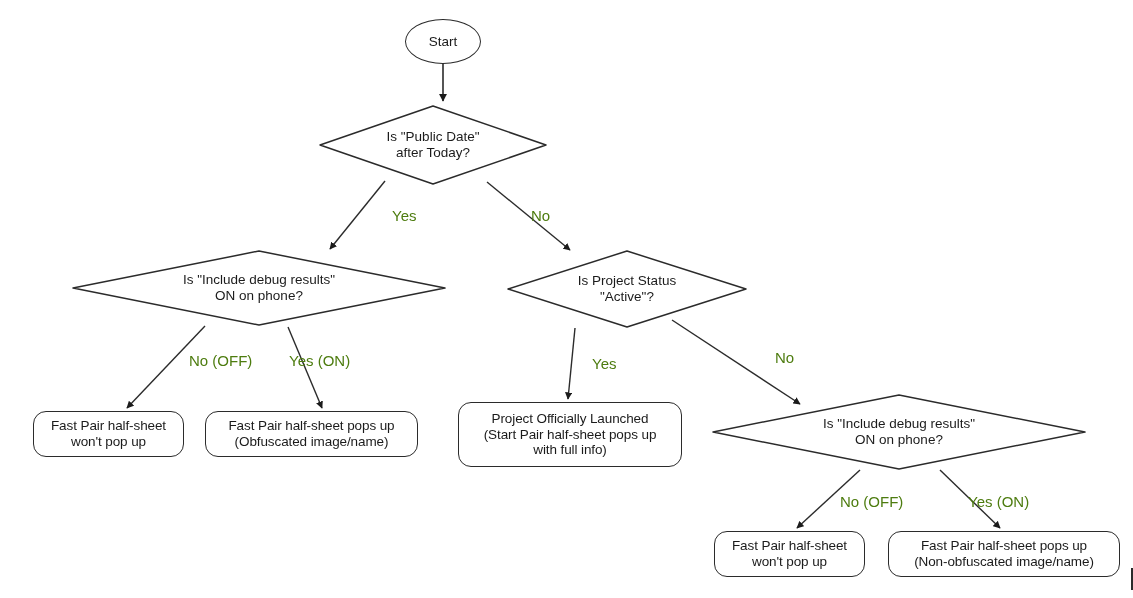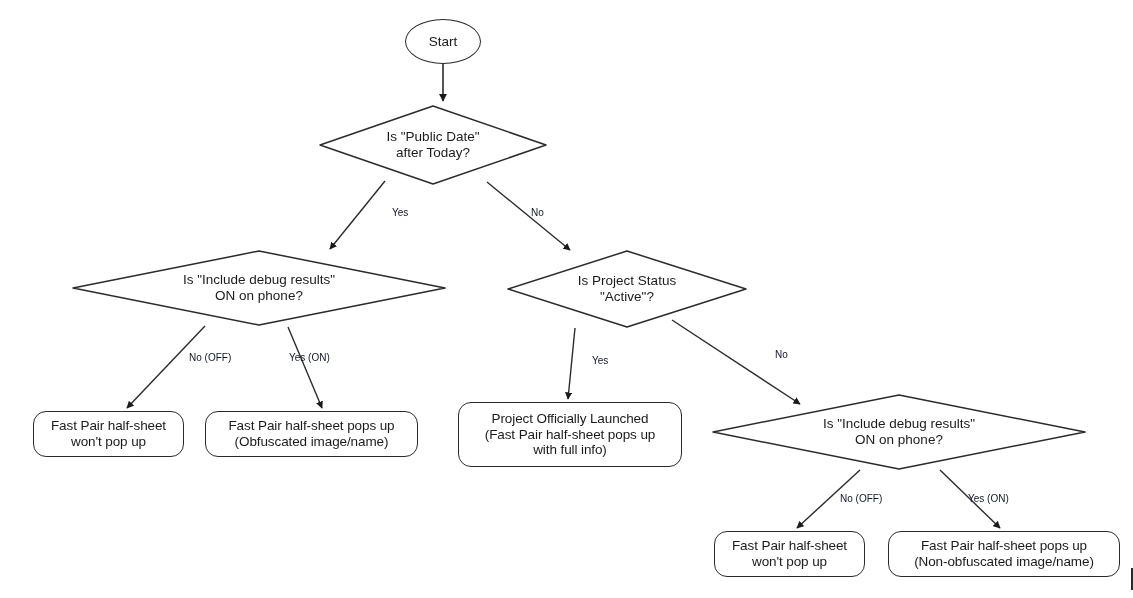--- a/index.html
+++ b/index.html
@@ -68,22 +68,22 @@
     align-items: center;
     justify-content: center;
     text-align: center;
     font-size: 13.5px;
     color: #1b1b1b;
     line-height: 1.18;
     white-space: pre;
   }
   .edge-label {
     position: absolute;
-    font-size: 10px;
-    color: #0f172a;
+    font-size: 15px;
+    color: #4d7c0f;
     background: transparent;
     white-space: nowrap;
   }
   .corner-tick {
     position: absolute;
     right: 0;
     bottom: 8px;
     width: 2px;
     height: 22px;
     background: #2b2b2b;
@@ -161,21 +161,21 @@
 won't pop up</span>
   </div>
 
   <div class="node terminal" style="left:205px; top:411px; width:213px; height:46px;">
     <span>Fast Pair half-sheet pops up
 (Obfuscated image/name)</span>
   </div>
 
   <div class="node terminal" style="left:458px; top:402px; width:224px; height:65px;">
     <span>Project Officially Launched
-(Fast Pair half-sheet pops up
+(Start Pair half-sheet pops up
 with full info)</span>
   </div>
 
   <div class="node terminal" style="left:714px; top:531px; width:151px; height:46px;">
     <span>Fast Pair half-sheet
 won't pop up</span>
   </div>
 
   <div class="node terminal" style="left:888px; top:531px; width:232px; height:46px;">
     <span>Fast Pair half-sheet pops up

